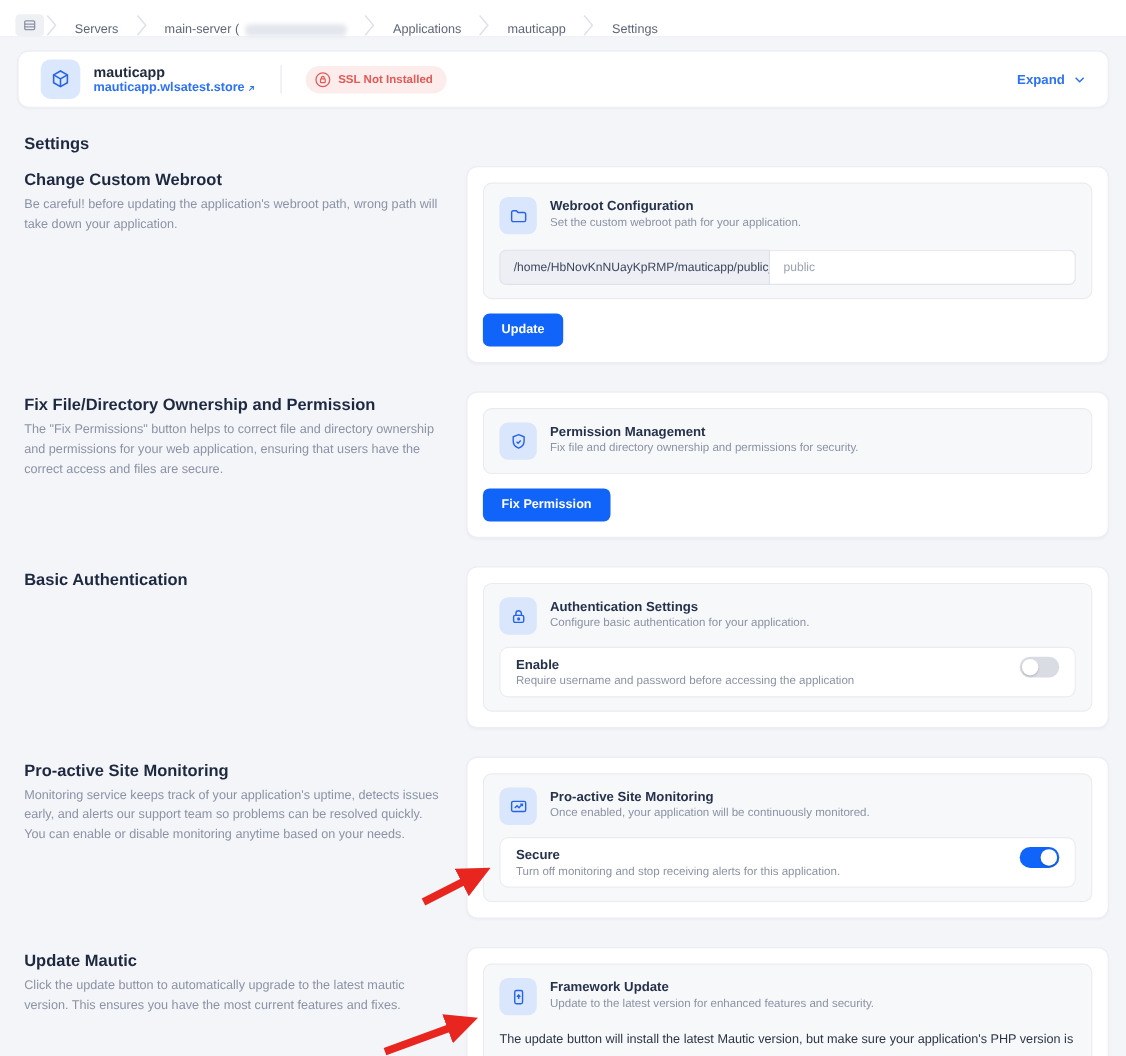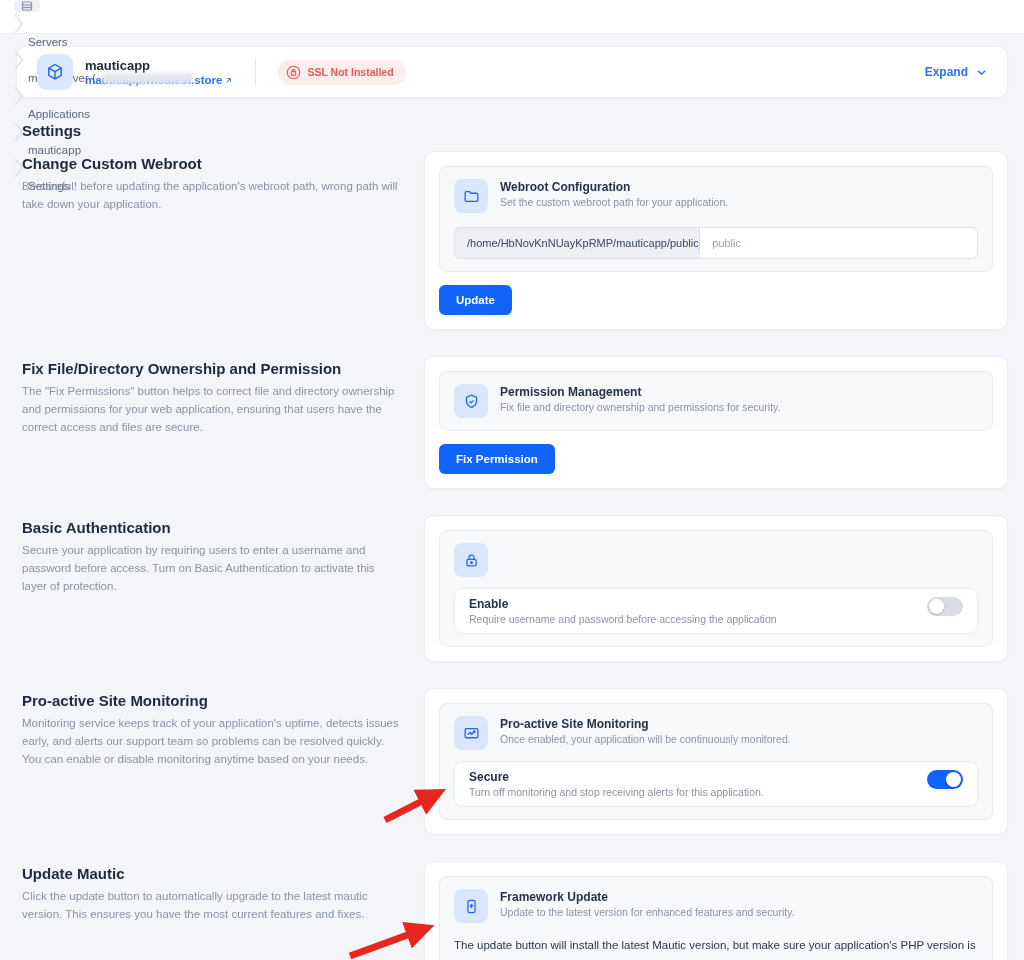--- a/index.html
+++ b/index.html
@@ -11,24 +11,23 @@
     position:relative;
     height:960px;
     overflow:hidden;
   }
   
   .breadcrumb-bar {
     background:#ffffff;
     border-bottom:1px solid #ecedf2;
     height:34px;
     display:flex;
-    align-items:flex-start;
+    align-items:flex-end;
     padding:0 14px;
     gap:2px;
-    flex-direction:column;
   }
   .crumb-home {
     width:26px; height:20px; background:#eef0f4; border-radius:4px;
     display:flex; align-items:center; justify-content:center; color:#8b93a5;
   }
   .crumb { font-size:11.5px; color:#5d6678; padding:0 14px; display:flex; align-items:center; gap:3px; white-space:nowrap; }
   .crumb-sep { color:#dfe2e9; }
   .blur-redact {
     display:inline-block; width:92px; height:11px; background:#e3e6ed;
     border-radius:4px; filter:blur(2px); margin-left:3px;
@@ -256,31 +255,34 @@
           </div>
         </div>
       </div>
       <button class="btn-primary">Fix Permission</button>
     </div>
   </div>
 
   <div class="section">
     <div class="section-left">
       <div class="section-title">Basic Authentication</div>
-      <div class="section-desc">Secure your application by requiring users to enter a username and password before access. Turn on Basic Authentication to activate this layer of protection.</div>
     </div>
     <div class="section-card">
       <div class="inner-panel">
         <div class="panel-head">
           <div class="panel-icon">
             <svg class="ic" width="17" height="17" viewBox="0 0 24 24" fill="none" stroke="currentColor" stroke-width="1.8">
                 <rect x="5.5" y="10.5" width="13" height="9" rx="2"></rect>
                 <path d="M8.5 10.5V8a3.5 3.5 0 017 0v2.5"></path>
                 <circle cx="12" cy="15" r="1.1"></circle>
               </svg>
+          </div>
+          <div>
+            <div class="panel-title">Authentication Settings</div>
+            <div class="panel-sub">Configure basic authentication for your application.</div>
           </div>
         </div>
         <div class="toggle-row">
           <div class="toggle-texts">
             <div class="toggle-label">Enable</div>
             <div class="toggle-desc">Require username and password before accessing the application</div>
           </div>
           <div class="toggle" data-state="off">
               <div class="knob"></div>
             </div>

